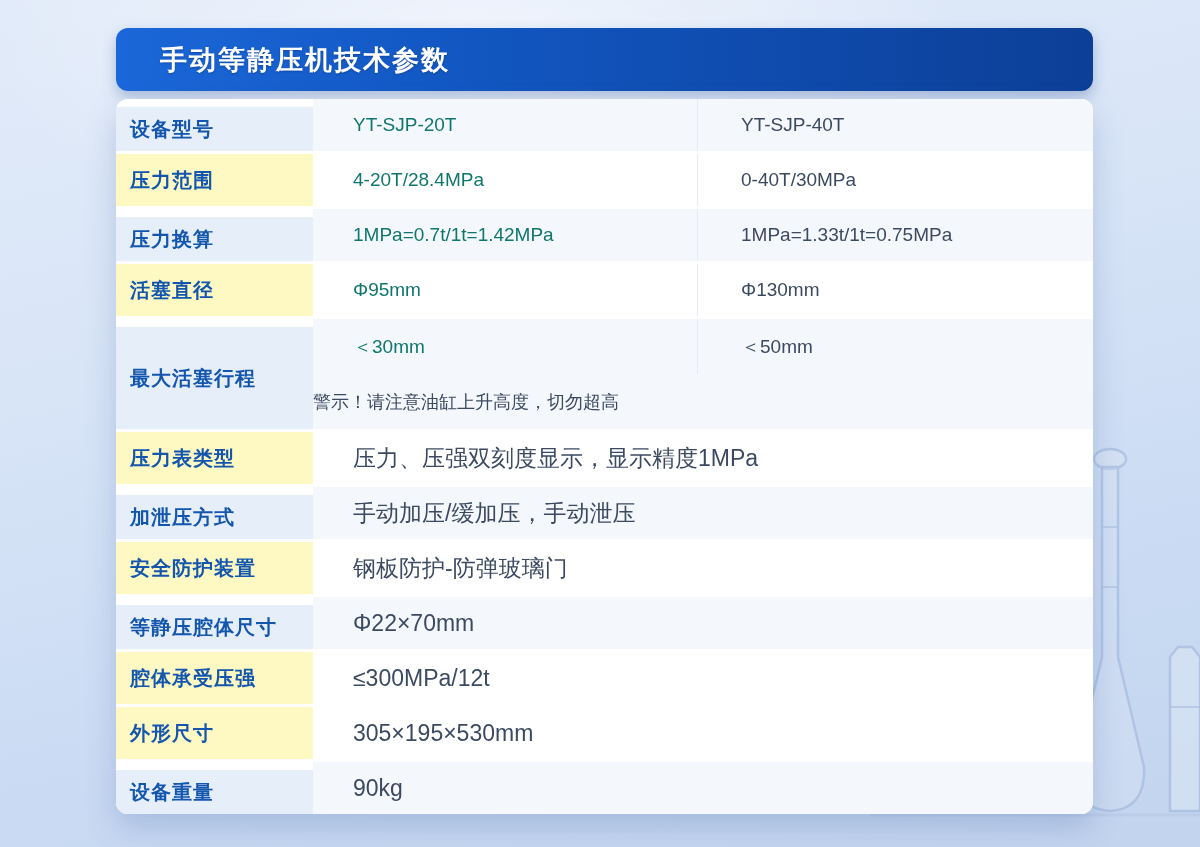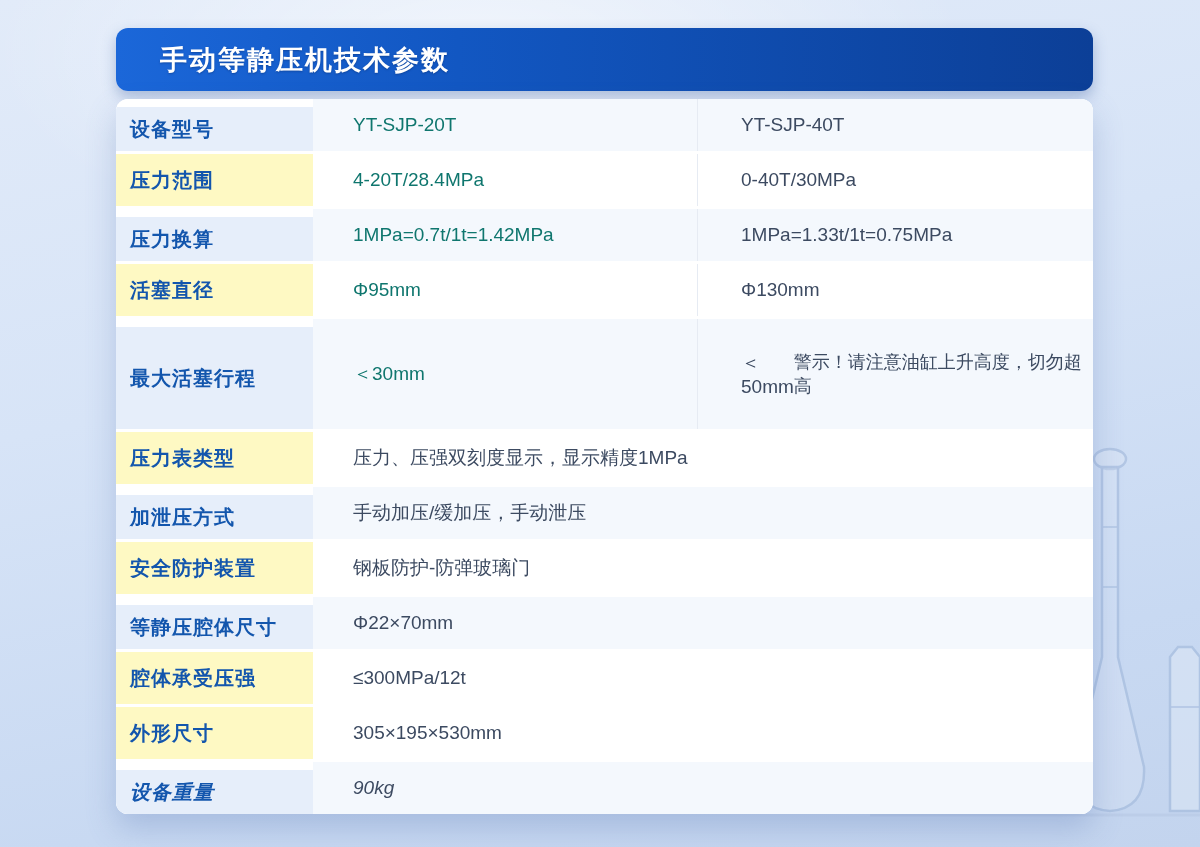--- a/index.html
+++ b/index.html
@@ -23,46 +23,46 @@
   .titlebar .title{
     color:#ffffff;font-size:27px;font-weight:700;letter-spacing:2px;
     padding-left:44px;text-shadow:0 1px 2px rgba(0,30,80,.35);
   }
   .body-card{
     margin-top:8px;background:#ffffff;border-radius:12px;overflow:hidden;
     box-shadow:0 14px 30px rgba(90,120,180,.30);
     padding-bottom:0;
   }
   .row{display:flex;align-items:stretch;min-height:52px;margin-bottom:3px;background:#ffffff;}
-  .row:last-child{margin-bottom:0;font-style:italic;}
+  .row:last-child{margin-bottom:0;}
   .cell-label{
     width:197px;box-sizing:border-box;flex:0 0 197px;
     background:#fef9c3;display:flex;align-items:center;
     padding-left:14px;
     color:#1356ad;font-size:20px;font-weight:700;letter-spacing:1px;
   }
   .cell-v1{
     width:384px;box-sizing:border-box;flex:0 0 384px;
     display:flex;align-items:center;padding-left:40px;
     color:#0f766e;font-size:19px;
   }
   .cell-v2{
     flex:1;display:flex;align-items:center;padding-left:43px;
     border-left:1px solid #e6ebf3;
     color:#3c4a61;font-size:19px;
   }
   .cell-vfull{
     flex:1;display:flex;align-items:center;padding-left:40px;
-    color:#3c4a61;font-size:19px;
+    color:#3c4a61;font-size:23px;
   }
   .row.shaded .cell-v1,.row.shaded .cell-v2,.row.shaded .cell-vfull,.row.shaded .vals,.row.shaded .note-line{background:#f4f8fd;}
   .row.shaded .cell-label{background:#e6eefa;margin-top:8px;}
   
   .row.tall{min-height:110px;}
-  .row.tall .content{flex:1;display:flex;flex-direction:row;}
+  .row.tall .content{flex:1;display:flex;flex-direction:column;}
   .row.tall .vals{flex:1;display:flex;align-items:center;}
   .row.tall .vals .cell-v1{align-self:stretch;}
   .row.tall .vals .cell-v2{align-self:stretch;}
   .row.tall .note-line{
     flex:1;display:flex;align-items:center;
     color:#3c4a61;font-size:18px;
   }
 </style>
 </head>
 <body>

